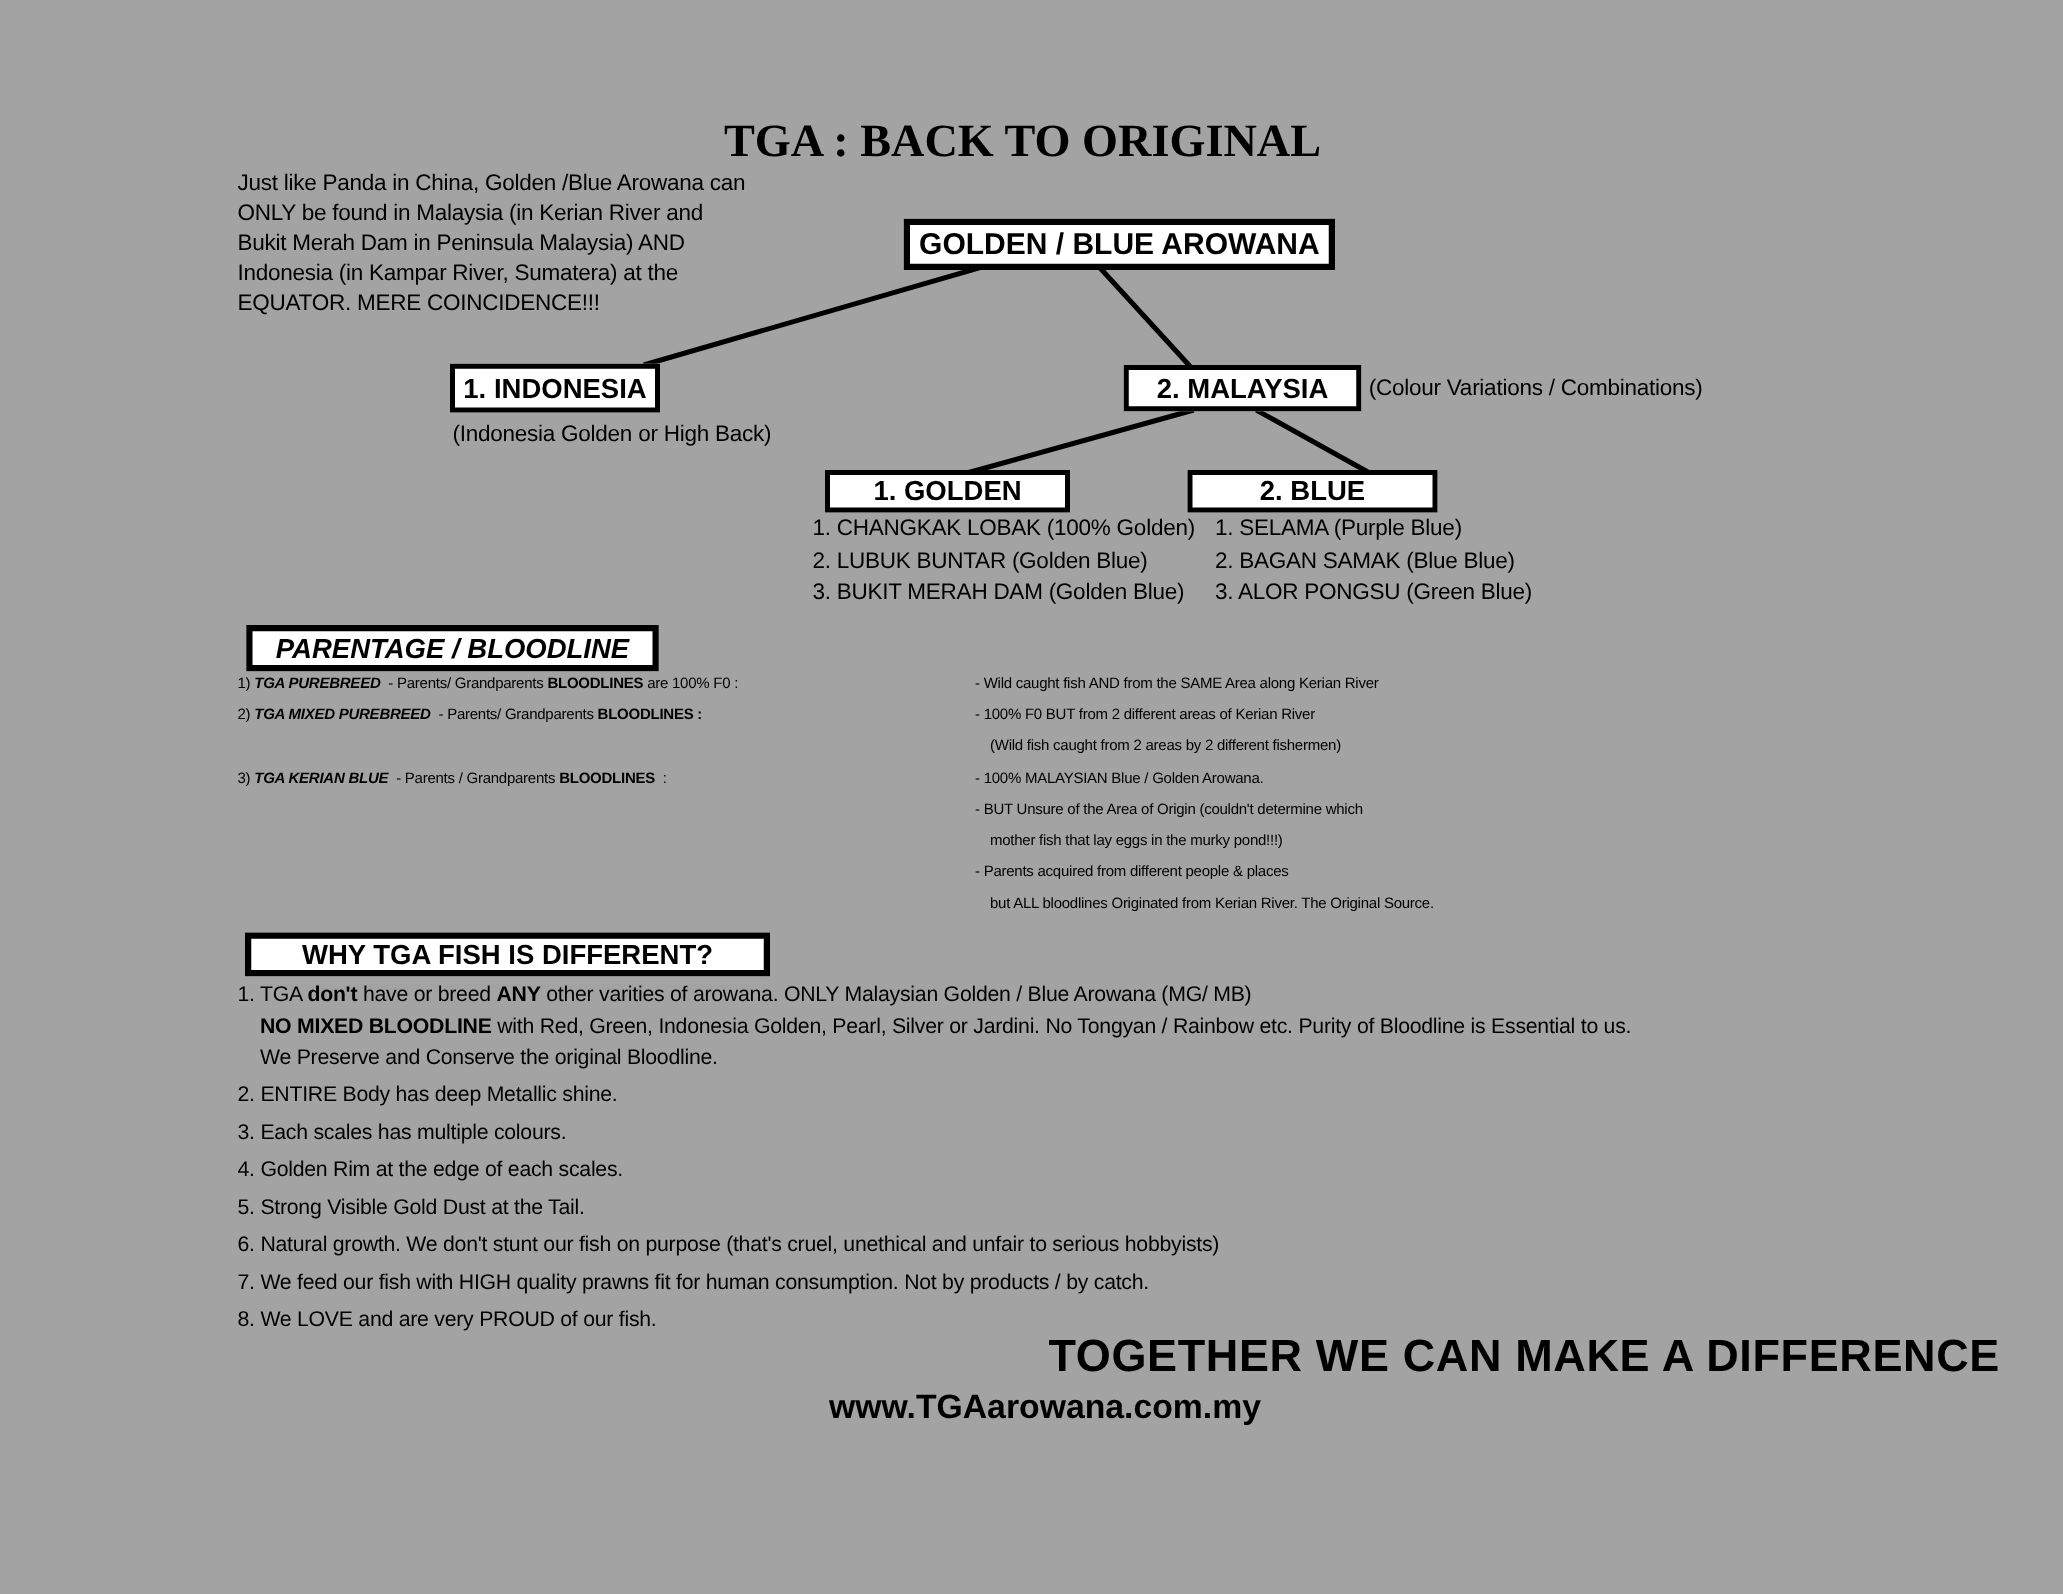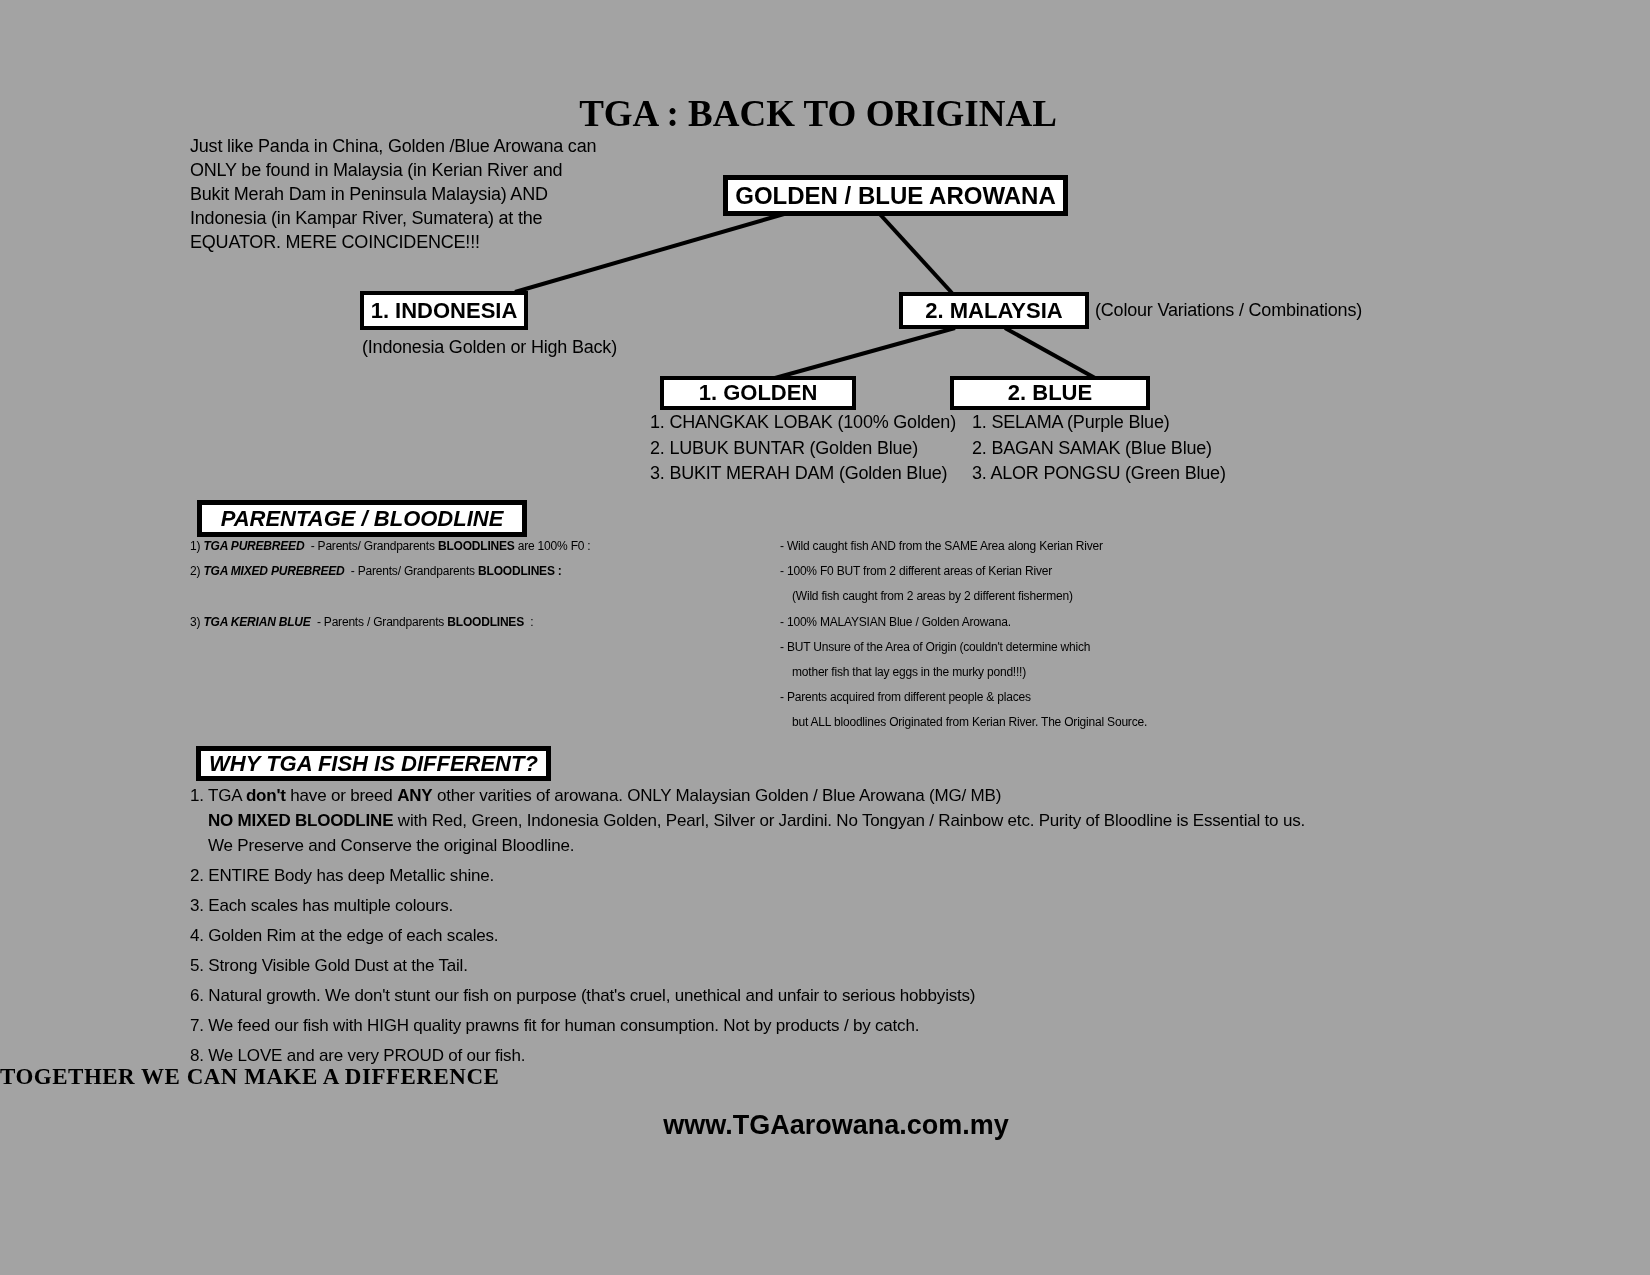--- a/index.html
+++ b/index.html
@@ -24,22 +24,22 @@
   .linelist .ln{font-size:18px;line-height:25.5px;min-height:25.5px;white-space:pre;letter-spacing:-0.2px;}
   .parentage-col .ln{font-size:12px;line-height:25.2px;min-height:25.2px;white-space:pre;letter-spacing:-0.2px;}
   .parentage-col .indent{padding-left:12px;}
   .why-list .ln{font-size:17px;line-height:25px;min-height:25px;white-space:pre;letter-spacing:-0.2px;}
   .why-list .indent{padding-left:18px;}
   .why-item{margin-bottom:5px;}
   .s-b{font-weight:bold;}
   .s-bi{font-weight:bold;font-style:italic;}
   .heading-italic{font-style:italic;}
   .footer-slogan{
-    font-family:Liberation Serif, serif;font-weight:bold;font-size:23px;
-    text-align:left;letter-spacing:0.5px;white-space:pre;
+    font-family:Liberation Sans, sans-serif;font-weight:bold;font-size:36px;
+    text-align:right;letter-spacing:0.5px;white-space:pre;
   }
   .footer-site{font-weight:bold;font-size:27px;text-align:center;white-space:pre;margin-left:24px;}
 </style>
 </head>
 <body>
 
 <div class="page">
 
   <svg class="connectors" width="1650" height="1275" viewBox="0 0 1650 1275">
     <line x1="836" y1="199" x2="515" y2="292" stroke="#000" stroke-width="4"></line>
@@ -101,21 +101,21 @@
       <div class="ln"><span>- Wild caught fish AND from the SAME Area along Kerian River</span></div>
       <div class="ln"><span>- 100% F0 BUT from 2 different areas of Kerian River</span></div>
       <div class="ln indent"><span>(Wild fish caught from 2 areas by 2 different fishermen)</span></div>
       <div class="ln"><span>- 100% MALAYSIAN Blue / Golden Arowana.</span></div>
       <div class="ln"><span>- BUT Unsure of the Area of Origin (couldn't determine which</span></div>
       <div class="ln indent"><span>mother fish that lay eggs in the murky pond!!!)</span></div>
       <div class="ln"><span>- Parents acquired from different people &amp; places</span></div>
       <div class="ln indent"><span>but ALL bloodlines Originated from Kerian River. The Original Source.</span></div>
     </div>
 
-  <div class="box thick" style="left:196px;top:746px;width:355px;height:35px;font-size:22px;font-style:italic;">
+  <div class="box thick" style="left:196px;top:746px;width:420px;height:35px;font-size:22px;">
     <span>WHY TGA FISH IS DIFFERENT?</span>
   </div>
   <div class="abs why-list" style="left:190px;top:783px;">
       <div class="why-item">
         <div class="ln"><span>1. TGA </span><span class="s-b">don't</span><span> have or breed </span><span class="s-b">ANY</span><span> other varities of arowana. ONLY Malaysian Golden / Blue Arowana (MG/ MB)</span></div>
         <div class="ln indent"><span class="s-b">NO MIXED BLOODLINE</span><span> with Red, Green, Indonesia Golden, Pearl, Silver or Jardini. No Tongyan / Rainbow etc. Purity of Bloodline is Essential to us.</span></div>
         <div class="ln indent"><span>We Preserve and Conserve the original Bloodline.</span></div>
       </div>
       <div class="why-item">
         <div class="ln"><span>2. ENTIRE Body has deep Metallic shine.</span></div>

